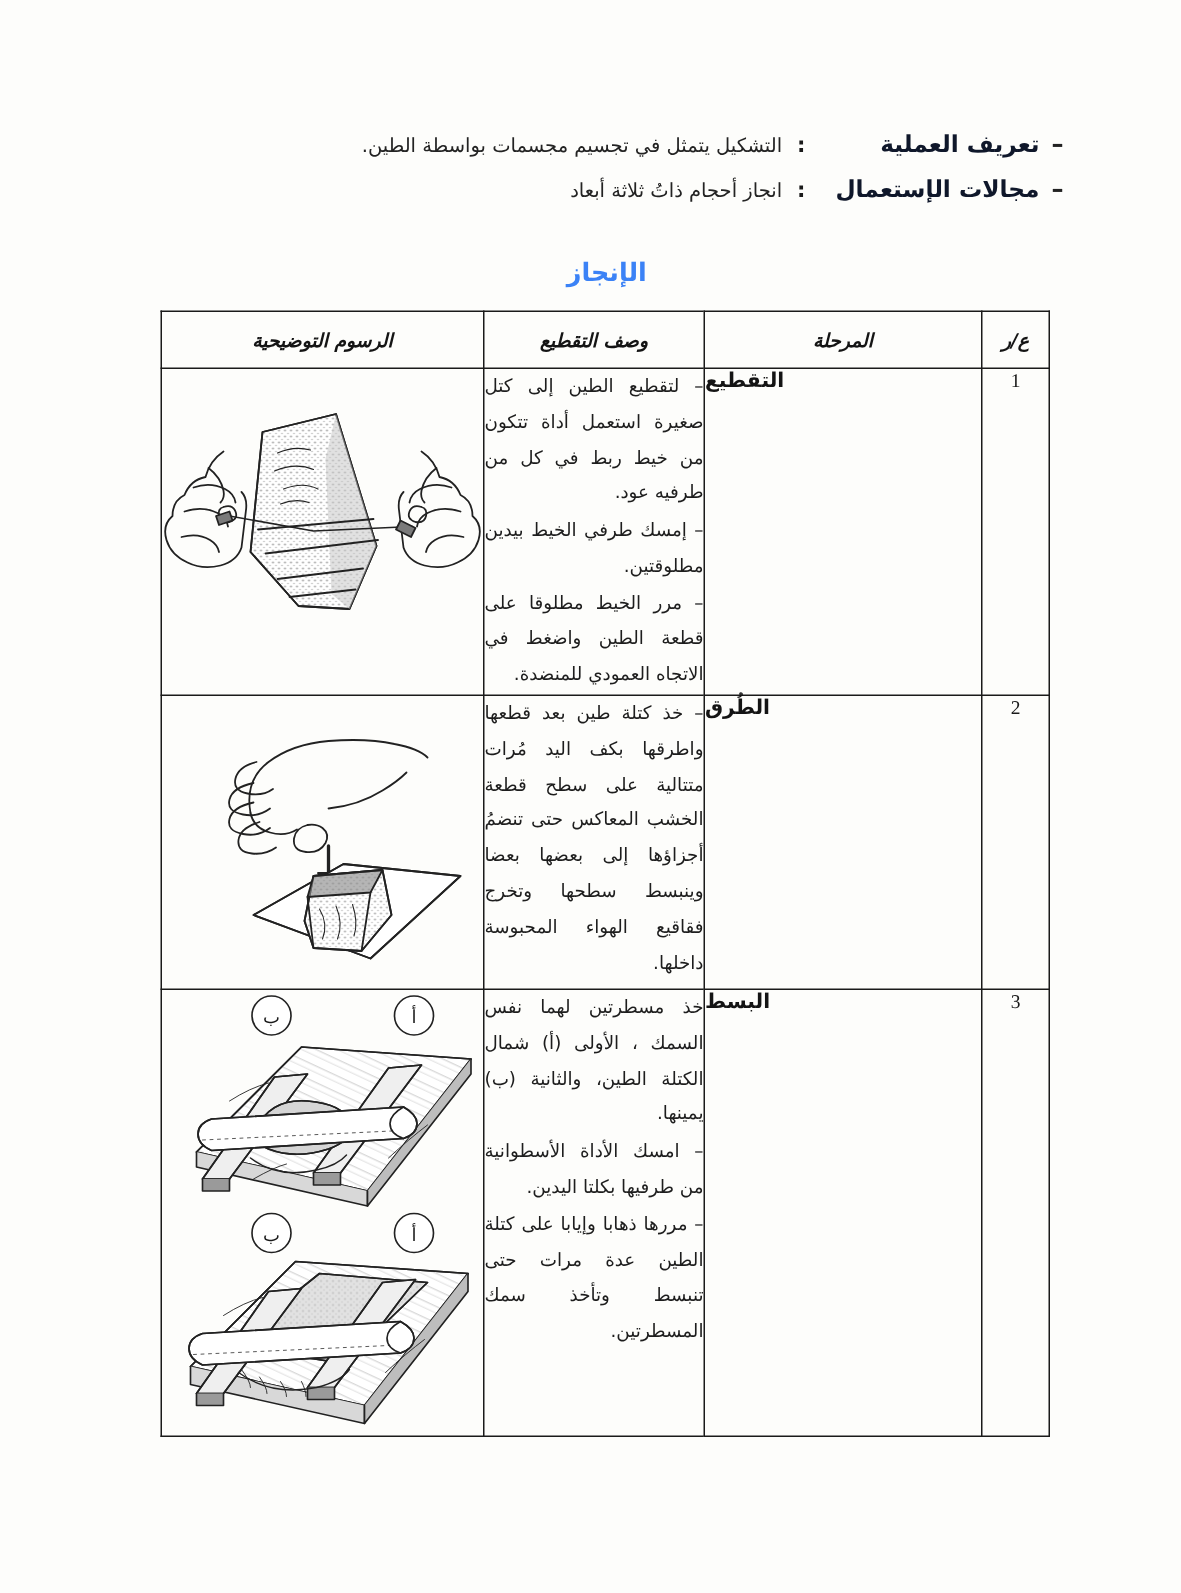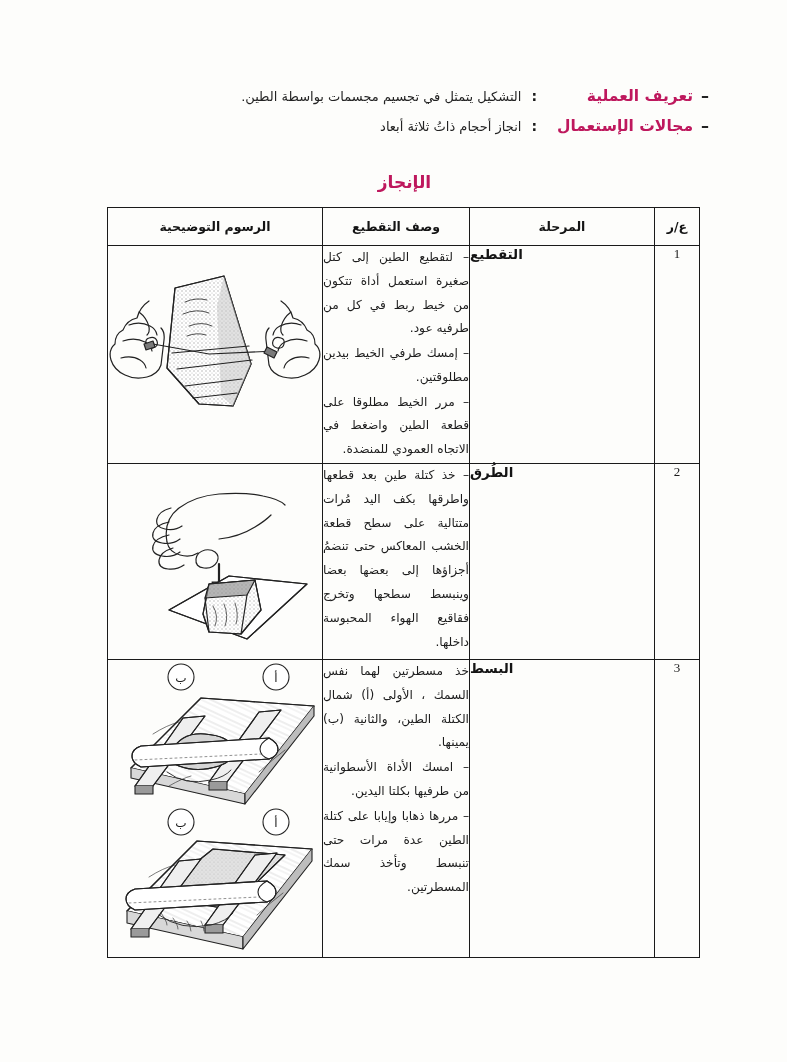--- a/index.html
+++ b/index.html
@@ -41,21 +41,21 @@
   .dash {
     font-size: 16px;
     font-weight: bold;
     margin-left: 8px;
     color: #222;
   }
   .def-term {
     font-size: 15.5px;
     font-weight: bold;
     letter-spacing: 1.4px;
-    color: #be185d;
+    color: #0f172a;
     min-width: 150px;
     display: inline-block;
   }
   .def-colon {
     font-size: 14px;
     font-weight: bold;
     margin: 0 6px 0 10px;
   }
   .def-body {
     font-size: 13px;
@@ -66,21 +66,21 @@
 
   
   .section-title {
     position: absolute;
     top: 172px;
     left: 0;
     right: 0;
     text-align: center;
     font-size: 17px;
     font-weight: bold;
-    color: #be185d;
+    color: #3b82f6;
     letter-spacing: 0.5px;
     padding-left: 22px;
   }
 
   
   .tbl-wrap {
     position: absolute;
     top: 207px;
     right: 87px;
     width: 592px;
@@ -94,20 +94,21 @@
   table.proc, table.proc th, table.proc td {
     border: 1.6px solid #1a1a1a;
   }
   table.proc th {
     font-size: 12.5px;
     font-weight: bold;
     padding: 11px 4px;
     text-align: center;
     color: #141414;
     letter-spacing: 0.3px;
+    font-style: italic;
   }
   table.proc td {
     vertical-align: top;
     padding: 0;
   }
   col.c-num   { width: 45px; }
   col.c-stage { width: 185px; }
   col.c-desc  { width: 147px; }
   col.c-draw  { width: 215px; }
 

